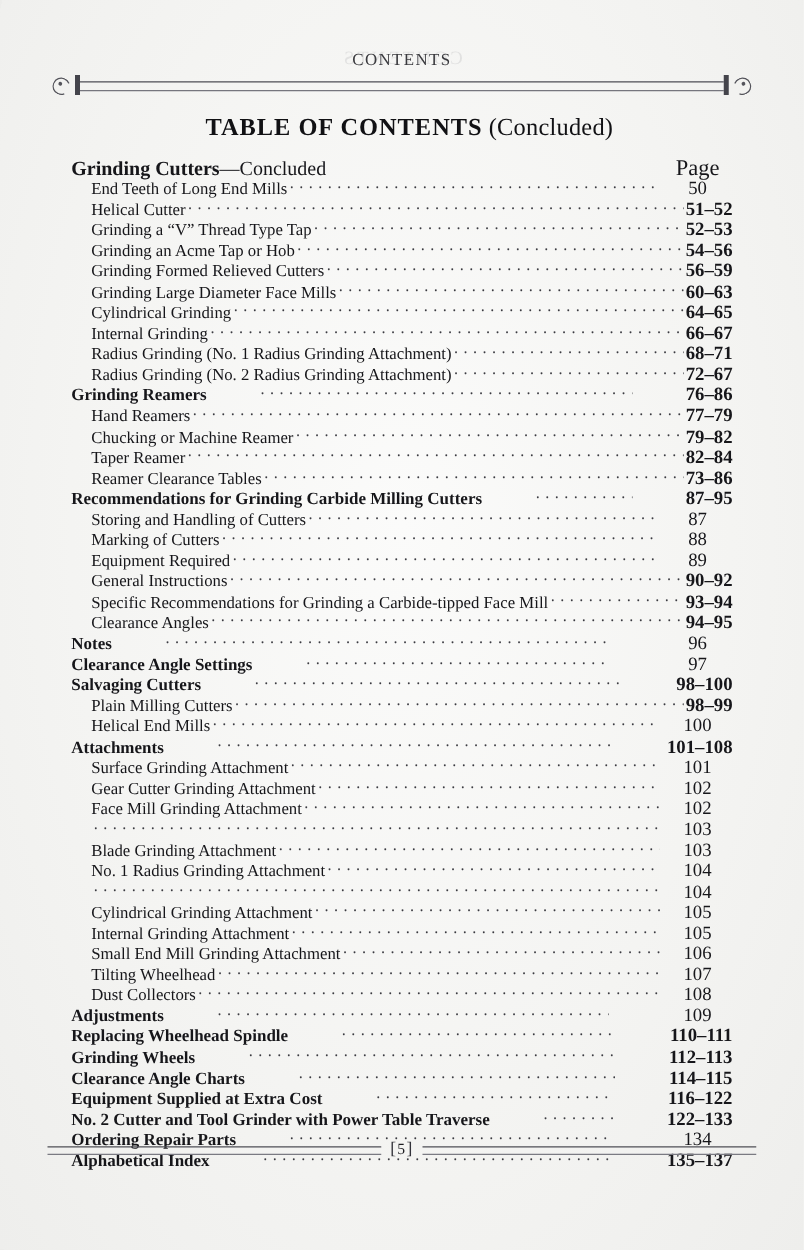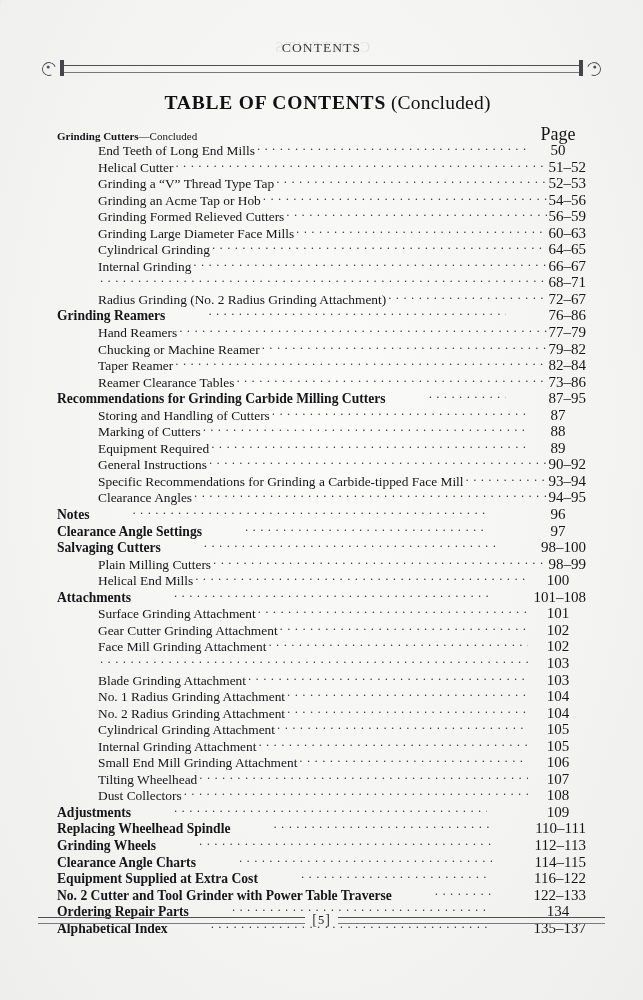--- a/index.html
+++ b/index.html
@@ -141,21 +141,21 @@
     top: 124px;
     left: 57px;
     width: 529px;
   }
   .toc-head-row {
     display: flex;
     align-items: baseline;
     height: 17px;
   }
   .toc-head-row .lead-title {
-    font-size: 11px;
+    font-size: 16px;
     white-space: nowrap;
   }
   .toc-head-row .lead-title b { font-weight: bold; }
   .toc-head-row .lead-title span.reg { font-weight: normal; }
   .toc-head-row .spacer { flex: 1 1 auto; }
   .toc-head-row .pagecol {
     width: 56px;
     text-align: center;
     font-size: 18px;
     white-space: nowrap;
@@ -168,21 +168,21 @@
     font-size: 13.4px;
     white-space: nowrap;
   }
   .row.lvl1 {
     margin-left: 0;
     font-weight: bold;
     font-size: 13.6px;
     gap: 41px;
   }
   .row.lvl2 {
-    margin-left: 41px;
+    margin-left: 16px;
     font-weight: normal;
   }
   .row .label { flex: 0 0 auto; }
   .row .dots {
     flex: 1 1 auto;
     overflow: hidden;
     margin: 0 1px 0 2px;
     position: relative;
     height: 14px;
   }
@@ -199,21 +199,21 @@
   }
   .row .pg {
     flex: 0 0 auto;
     text-align: right;
     font-weight: normal;
     font-size: 15px;
     padding-left: 1px;
   }
   
   .row .pg.single { width: 56px; text-align: center; }
-  .row .pg.range  { width: auto; }
+  .row .pg.range  { width: auto; font-weight: bold; }
 
   
   .footer {
     position: absolute;
     bottom: 72px;
     left: 38px;
     right: 38px;
     height: 16px;
     display: flex;
     align-items: center;
@@ -306,20 +306,21 @@
           <span class="label">Cylindrical Grinding</span>
           <span class="dots"></span>
           <span class="pg range">64–65</span>
         </div>
         <div class="row lvl2">
           <span class="label">Internal Grinding</span>
           <span class="dots"></span>
           <span class="pg range">66–67</span>
         </div>
         <div class="row lvl2">
+          <span class="label">Radius Grinding (No. 1 Radius Grinding Attachment)</span>
           <span class="dots"></span>
           <span class="pg range">68–71</span>
         </div>
         <div class="row lvl2">
           <span class="label">Radius Grinding (No. 2 Radius Grinding Attachment)</span>
           <span class="dots"></span>
           <span class="pg range">72–67</span>
         </div>
         <div class="row lvl1">
           <span class="label">Grinding Reamers</span>
@@ -434,21 +435,20 @@
           <span class="label">Blade Grinding Attachment</span>
           <span class="dots"></span>
           <span class="pg single">103</span>
         </div>
         <div class="row lvl2">
           <span class="label">No. 1 Radius Grinding Attachment</span>
           <span class="dots"></span>
           <span class="pg single">104</span>
         </div>
         <div class="row lvl2">
-          <span class="label">No. 2 Radius Grinding Attachment</span>
           <span class="dots"></span>
           <span class="pg single">104</span>
         </div>
         <div class="row lvl2">
           <span class="label">Cylindrical Grinding Attachment</span>
           <span class="dots"></span>
           <span class="pg single">105</span>
         </div>
         <div class="row lvl2">
           <span class="label">Internal Grinding Attachment</span>

